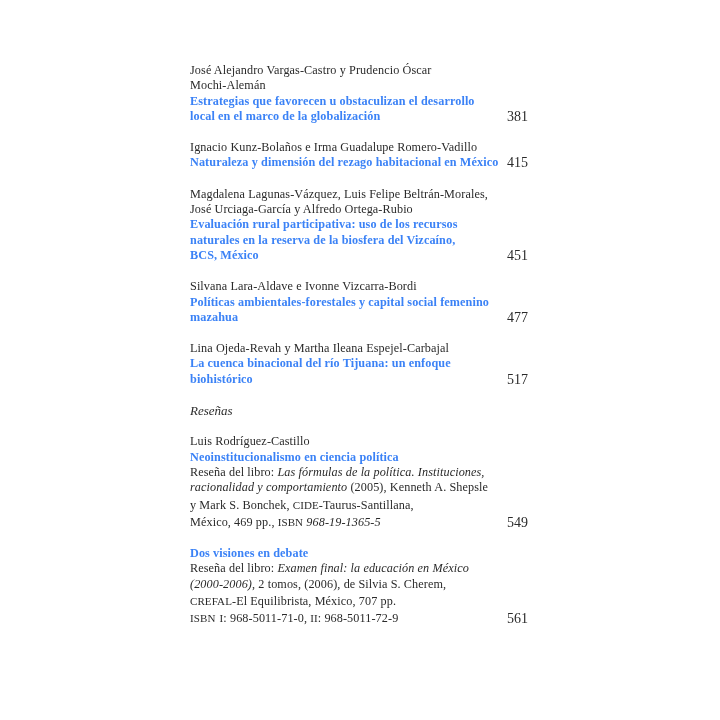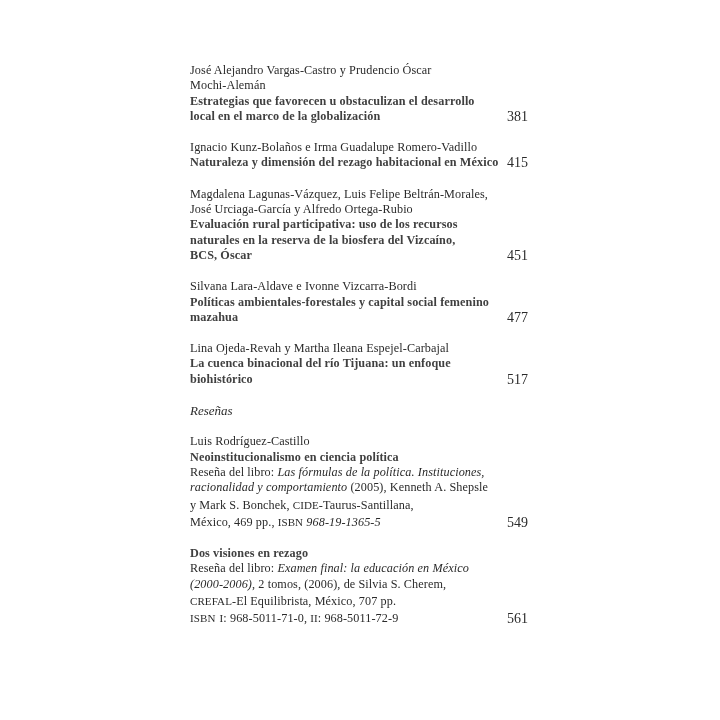--- a/index.html
+++ b/index.html
@@ -33,21 +33,21 @@
     }
     .line {
       display: block;
       font-size: 12.2px;
       line-height: 15.3px;
       white-space: nowrap;
       font-family: "Liberation Serif", "DejaVu Serif", serif;
       letter-spacing: 0.1px;
     }
     .author { font-weight: normal; color: #2a2a2a; }
-    .title { font-weight: bold; color: #404040; }
+    .title { font-weight: bold; color: #3b82f6; }
     .desc { font-weight: normal; color: #2a2a2a; }
     .it { font-style: italic; }
     .sc { font-variant: small-caps; font-size: 16px; text-transform: lowercase; }
     .pagenum {
       position: absolute;
       left: 317px;
       bottom: 0;
       font-size: 14px;
       line-height: 15.3px;
       font-family: "Liberation Serif", "DejaVu Serif", serif;
@@ -81,21 +81,21 @@
       <span class="line author">Ignacio Kunz-Bolaños e Irma Guadalupe Romero-Vadillo</span>
       <span class="line title">Naturaleza y dimensión del rezago habitacional en México</span>
       <span class="pagenum">415</span>
     </div>
 
     <div class="entry">
       <span class="line author">Magdalena Lagunas-Vázquez, Luis Felipe Beltrán-Morales,</span>
       <span class="line author">José Urciaga-García y Alfredo Ortega-Rubio</span>
       <span class="line title">Evaluación rural participativa: uso de los recursos</span>
       <span class="line title">naturales en la reserva de la biosfera del Vizcaíno,</span>
-      <span class="line title">BCS, Óscar</span>
+      <span class="line title">BCS, México</span>
       <span class="pagenum">451</span>
     </div>
 
     <div class="entry">
       <span class="line author">Silvana Lara-Aldave e Ivonne Vizcarra-Bordi</span>
       <span class="line title">Políticas ambientales-forestales y capital social femenino</span>
       <span class="line title">mazahua</span>
       <span class="pagenum">477</span>
     </div>
 
@@ -112,21 +112,21 @@
       <span class="line author">Luis Rodríguez-Castillo</span>
       <span class="line title">Neoinstitucionalismo en ciencia política</span>
       <span class="line desc"><span>Reseña del libro: </span><span class="it">Las fórmulas de la política. Instituciones,</span></span>
       <span class="line desc"><span class="it">racionalidad y comportamiento</span><span> (2005), Kenneth A. Shepsle</span></span>
       <span class="line desc"><span>y Mark S. Bonchek, </span><span class="sc">CIDE</span><span>-Taurus-Santillana,</span></span>
       <span class="line desc"><span>México, 469 pp., </span><span class="sc">ISBN</span><span class="it"> 968-19-1365-5</span></span>
       <span class="pagenum">549</span>
     </div>
 
     <div class="entry">
-      <span class="line title">Dos visiones en rezago</span>
+      <span class="line title">Dos visiones en debate</span>
       <span class="line desc"><span>Reseña del libro: </span><span class="it">Examen final: la educación en México</span></span>
       <span class="line desc"><span class="it">(2000-2006)</span><span>, 2 tomos, (2006),  de Silvia S. Cherem,</span></span>
       <span class="line desc"><span class="sc">CREFAL</span><span>-El Equilibrista, México, 707 pp.</span></span>
       <span class="line desc"><span class="sc">ISBN I</span><span>: 968-5011-71-0, </span><span class="sc">II</span><span>: 968-5011-72-9</span></span>
       <span class="pagenum">561</span>
     </div>
 
   </div>
 </div>
 

